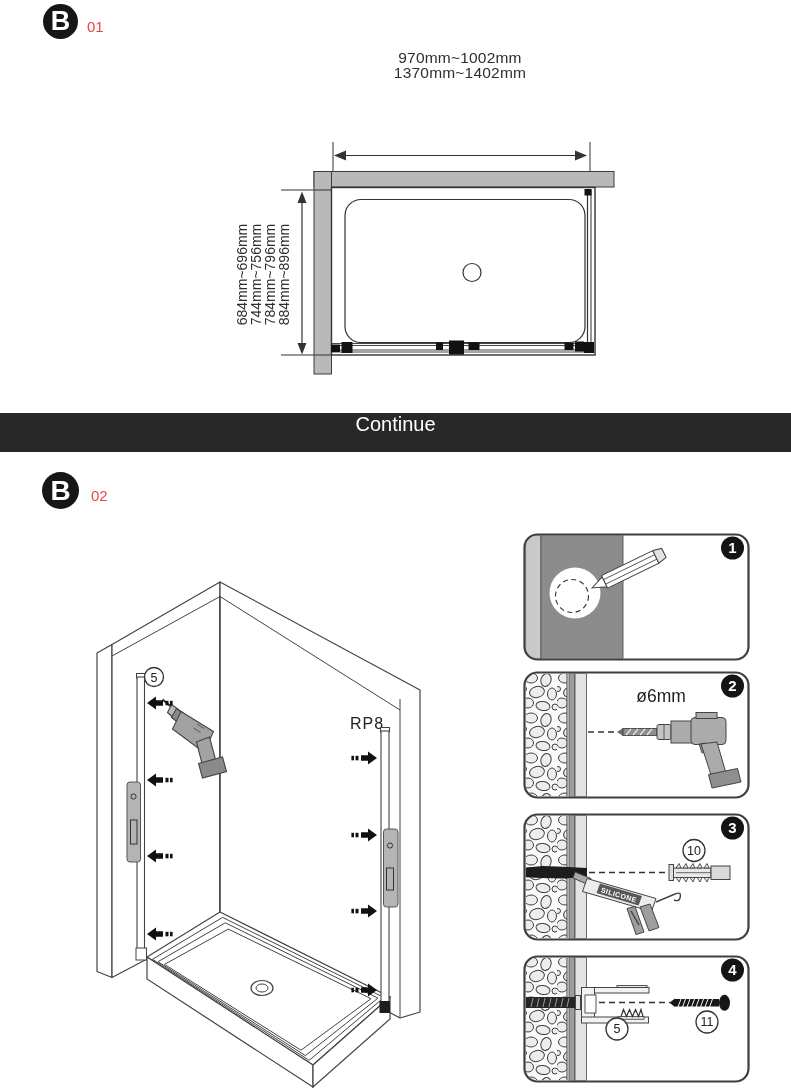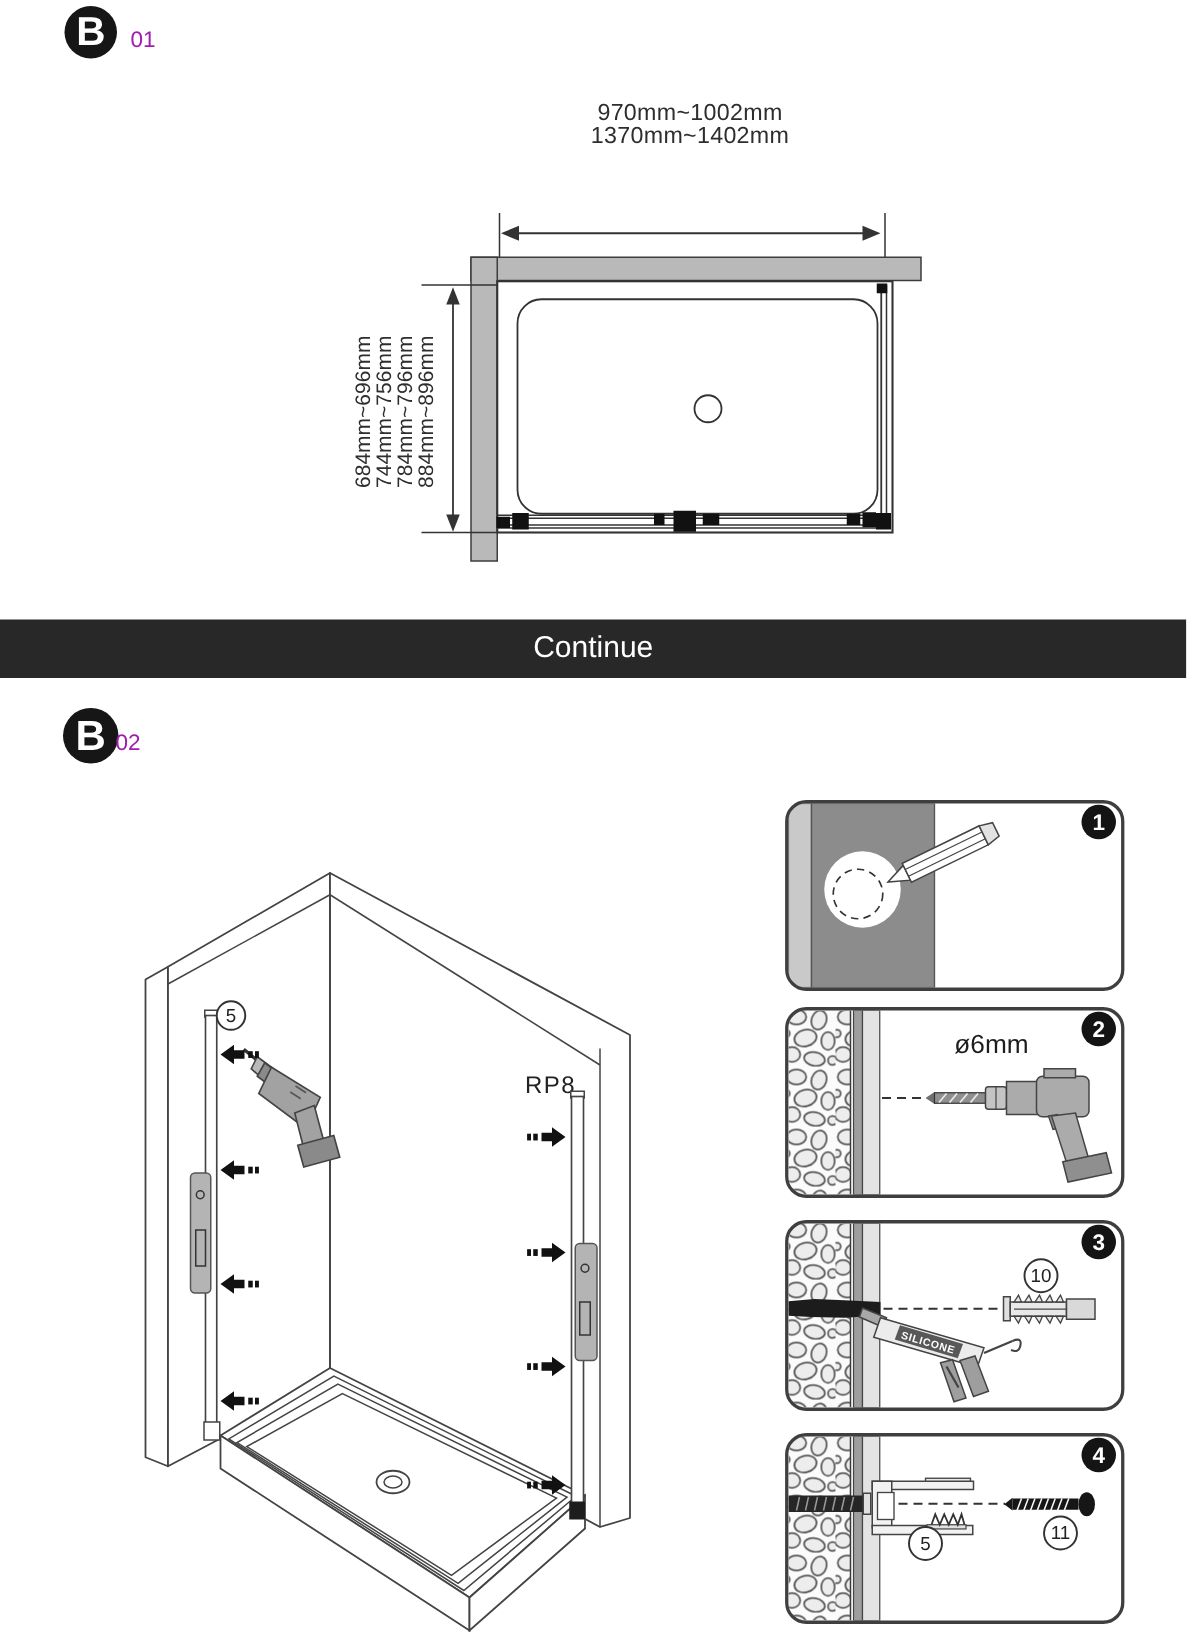--- a/index.html
+++ b/index.html
@@ -2,31 +2,31 @@
 <html><head>
 <meta charset="utf-8">
 <style>
   html,body{margin:0;padding:0;background:#fff;}
   .page{position:relative;width:791px;height:1088px;background:#fff;overflow:hidden;
         font-family:"Liberation Sans","DejaVu Sans",sans-serif;color:#2e2e2e;}
   .badge{position:absolute;border-radius:50%;background:#161616;color:#fff;
          display:flex;align-items:center;justify-content:center;font-weight:bold;}
   #b01-badge{left:43px;top:4px;width:35px;height:35px;font-size:27px;}
   #b02-badge{left:42px;top:472px;width:37px;height:37px;font-size:28px;}
-  .badge-num{position:absolute;font-size:15px;color:#a21caf;}
+  .badge-num{position:absolute;font-size:15px;color:#ef4444;}
   #b01-num{left:87px;top:18px;}
-  #b02-num{left:77px;top:487px;}
+  #b02-num{left:91px;top:487px;}
   .width-list{position:absolute;left:340px;top:51px;width:240px;text-align:center;
-              font-size:15.5px;line-height:14.9px;color:#2e2e2e;letter-spacing:.2px;margin-top:18px;}
+              font-size:15.5px;line-height:14.9px;color:#2e2e2e;letter-spacing:.2px;}
   .depth-label{position:absolute;width:132px;height:15px;text-align:center;font-size:14px;
                line-height:15px;color:#2e2e2e;transform:rotate(-90deg);}
   #depth-0{left:176px;top:267px;} #depth-1{left:190px;top:267px;}
   #depth-2{left:204px;top:267px;} #depth-3{left:218px;top:267px;}
   .divider{position:absolute;left:0;top:413px;width:791px;height:39px;background:#282828;
-           color:#fff;display:flex;align-items:center;justify-content:center;font-size:20px;}
+           color:#fff;display:flex;align-items:flex-start;justify-content:center;font-size:20px;}
   svg{position:absolute;display:block;}
   #plan-svg{left:215px;top:138px;}
   #iso-svg{left:85px;top:540px;}
   .panel-svg{left:523px;}
   #panel1{top:533px;} #panel2{top:671px;} #panel3{top:813px;} #panel4{top:955px;}
   svg text{font-family:"Liberation Sans","DejaVu Sans",sans-serif;}
 </style>
 </head>
 <body>
 

